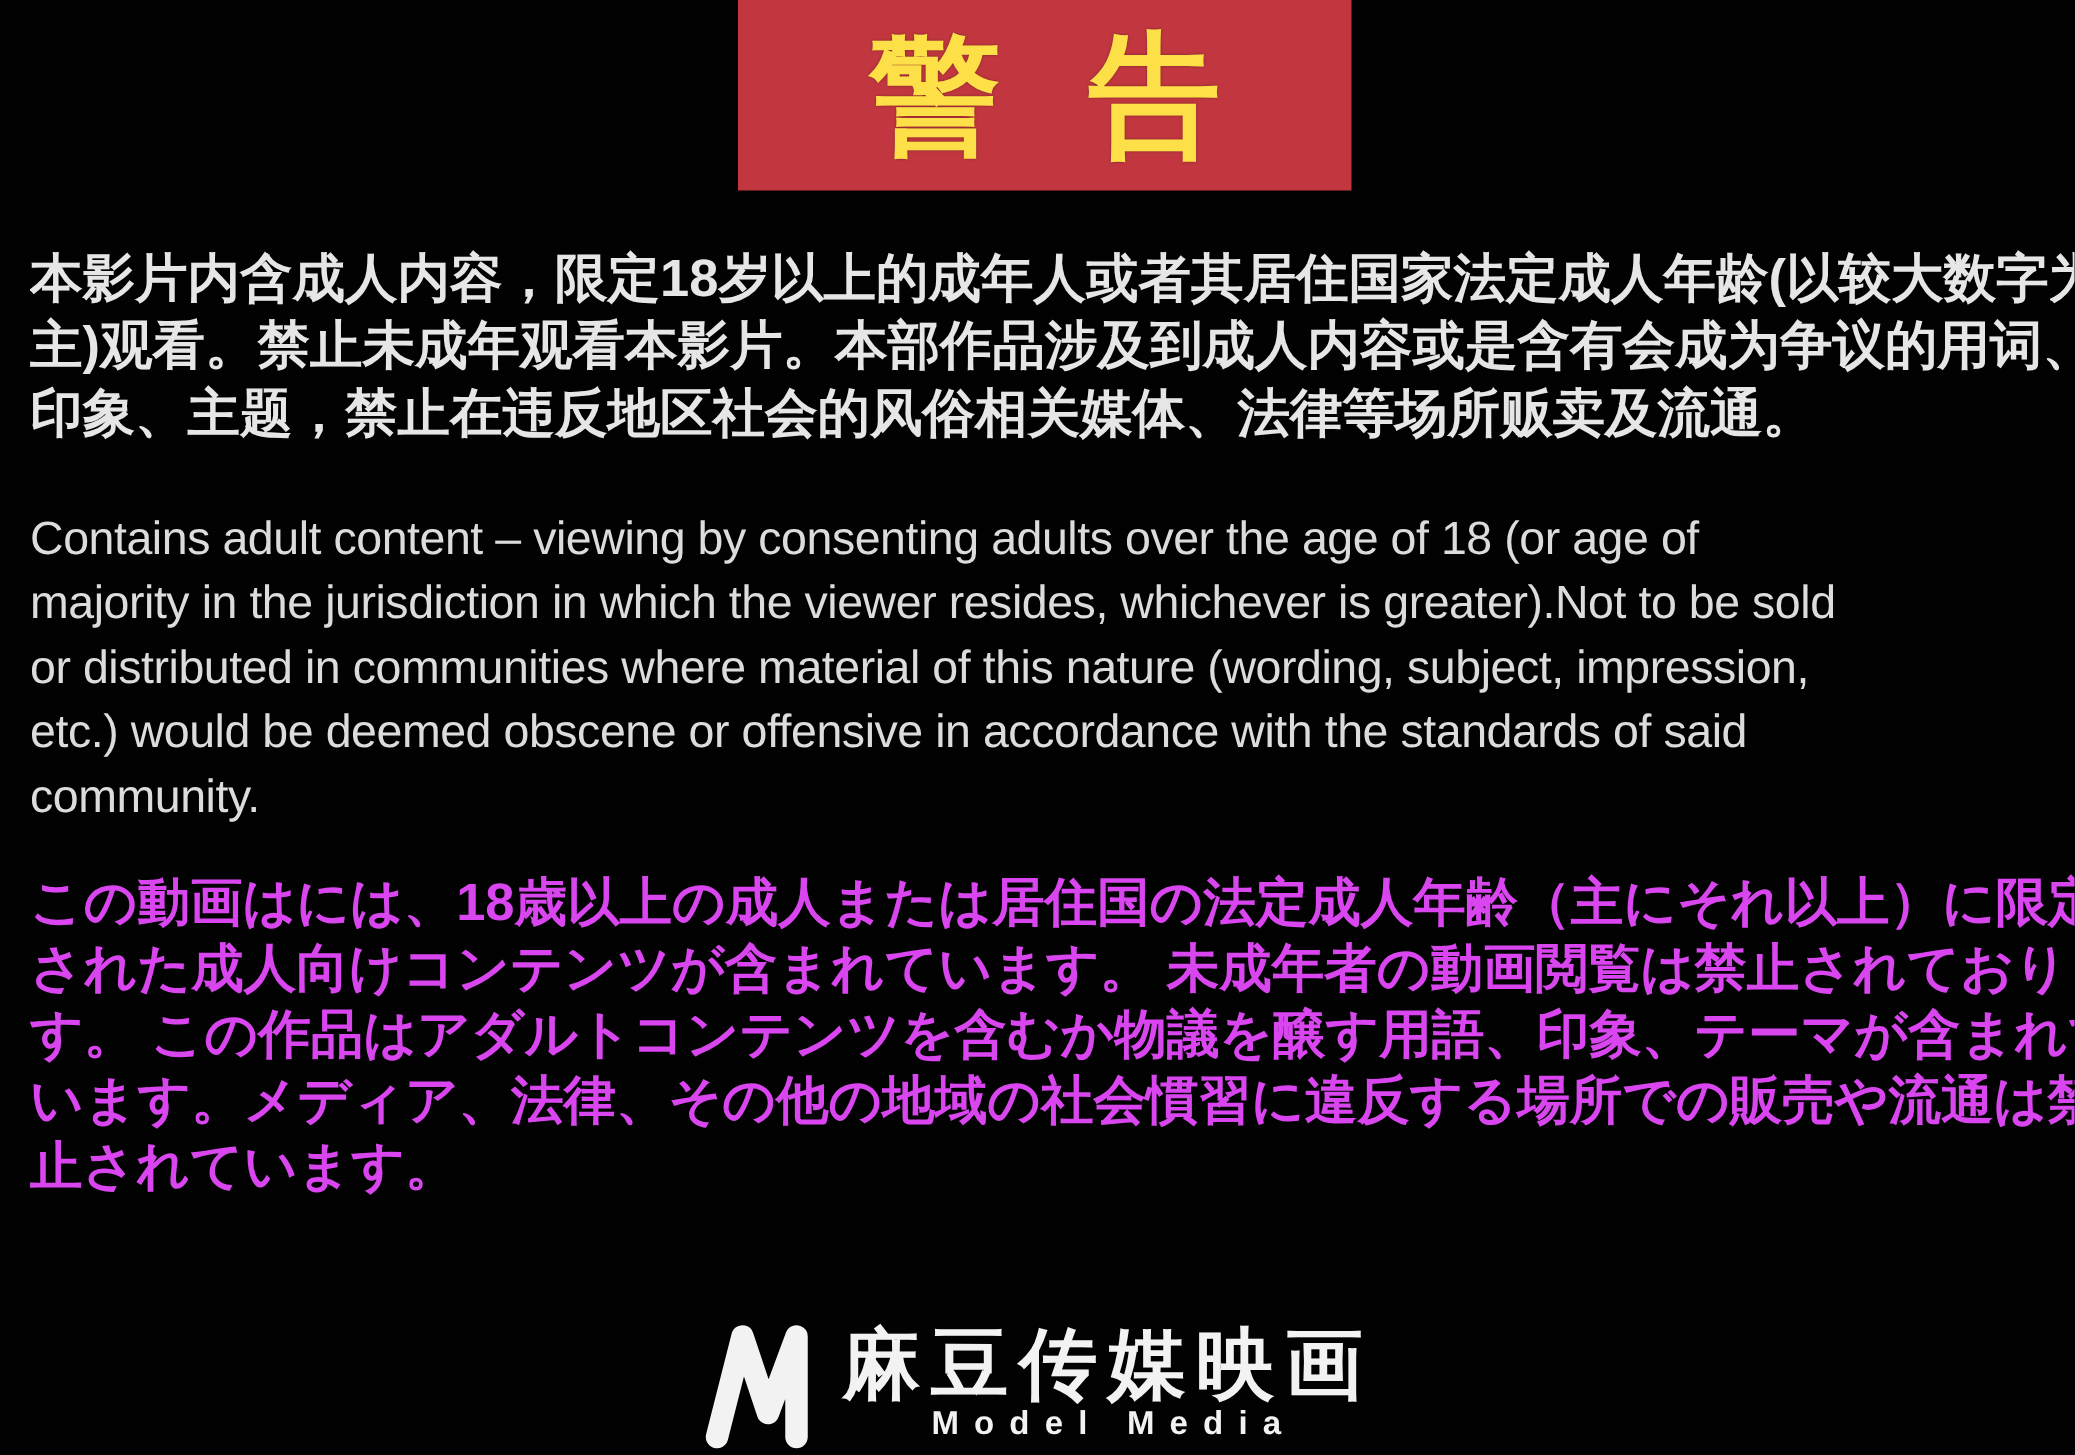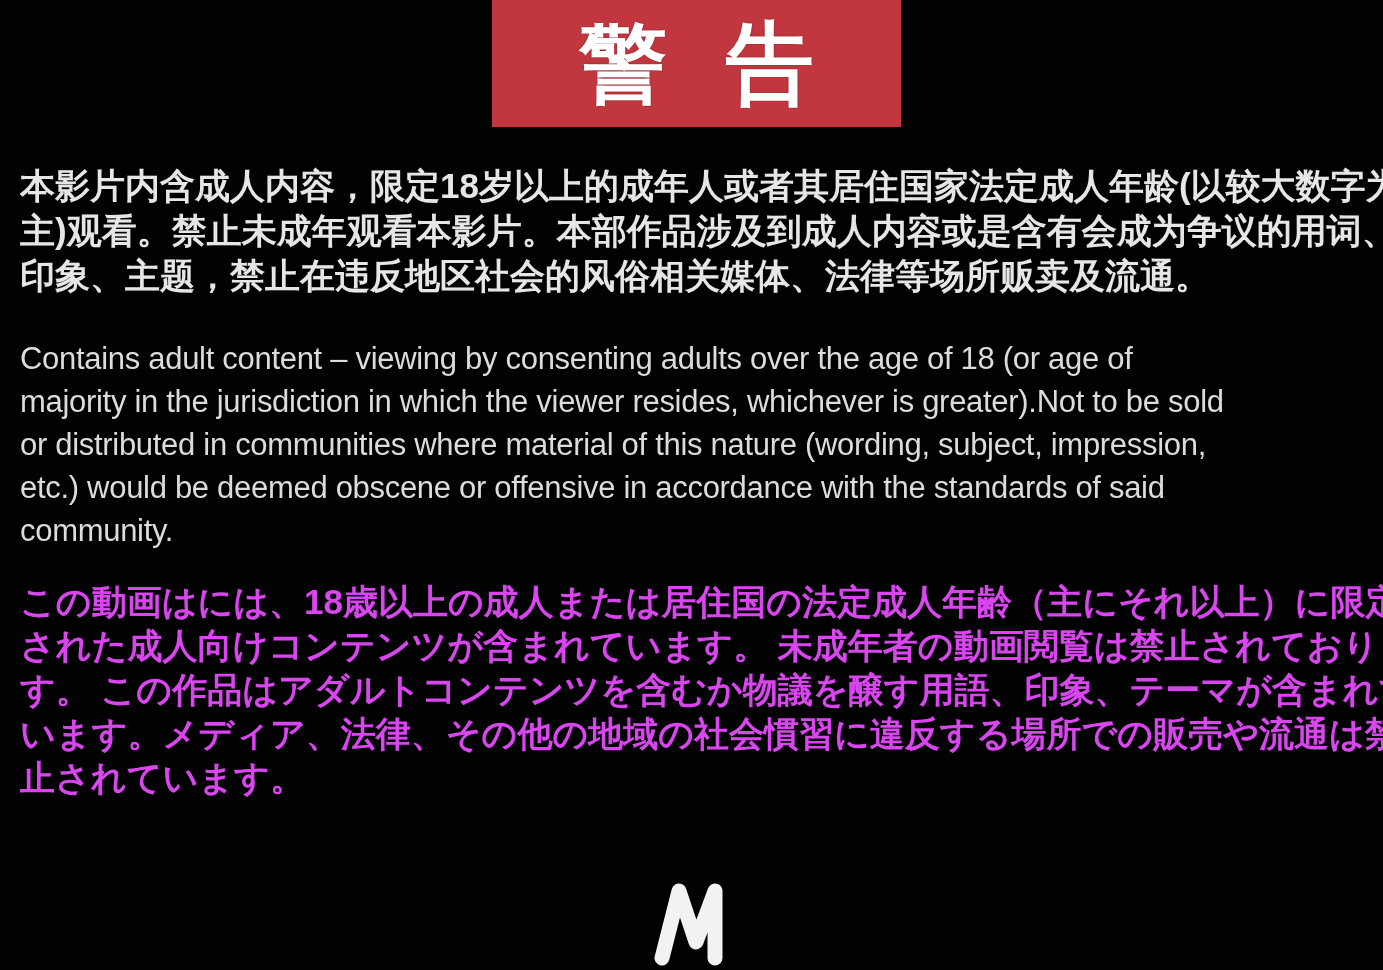--- a/index.html
+++ b/index.html
@@ -22,21 +22,21 @@
     left: 492px;
     top: 0;
     width: 409px;
     height: 127px;
     background: #c2373f;
     display: flex;
     align-items: center;
     justify-content: center;
   }
   .banner-title {
-    color: #ffffff;
+    color: #fde047;
     font-size: 88px;
     font-weight: 700;
     line-height: 1;
     white-space: pre;
     word-spacing: 34px;
     text-shadow: 0 0 2px rgba(0,0,0,.35);
   }
   .para {
     position: absolute;
     left: 20px;
@@ -127,15 +127,19 @@
   <p class="para para-ja">この動画はには、18歳以上の成人または居住国の法定成人年齢（主にそれ以上）に限定
 された成人向けコンテンツが含まれています。 未成年者の動画閲覧は禁止されておりま
 す。 この作品はアダルトコンテンツを含むか物議を醸す用語、印象、テーマが含まれて
 います。メディア、法律、その他の地域の社会慣習に違反する場所での販売や流通は禁
 止されています。</p>
 
   <div class="logo">
     <svg class="logo-mark" viewBox="0 0 80 84" aria-hidden="true">
       <path d="M 10 76 L 27 9 L 44 60 L 63 9 L 63 76" fill="none" stroke="#f2f2f2" stroke-width="15" stroke-linecap="round" stroke-linejoin="round"></path>
     </svg>
+    <div class="logo-texts">
+      <div class="logo-cjk">麻豆传媒映画</div>
+      <div class="logo-latin">M o d e l   M e d i a</div>
+    </div>
   </div>
 
 </div>
 
 </body></html>

